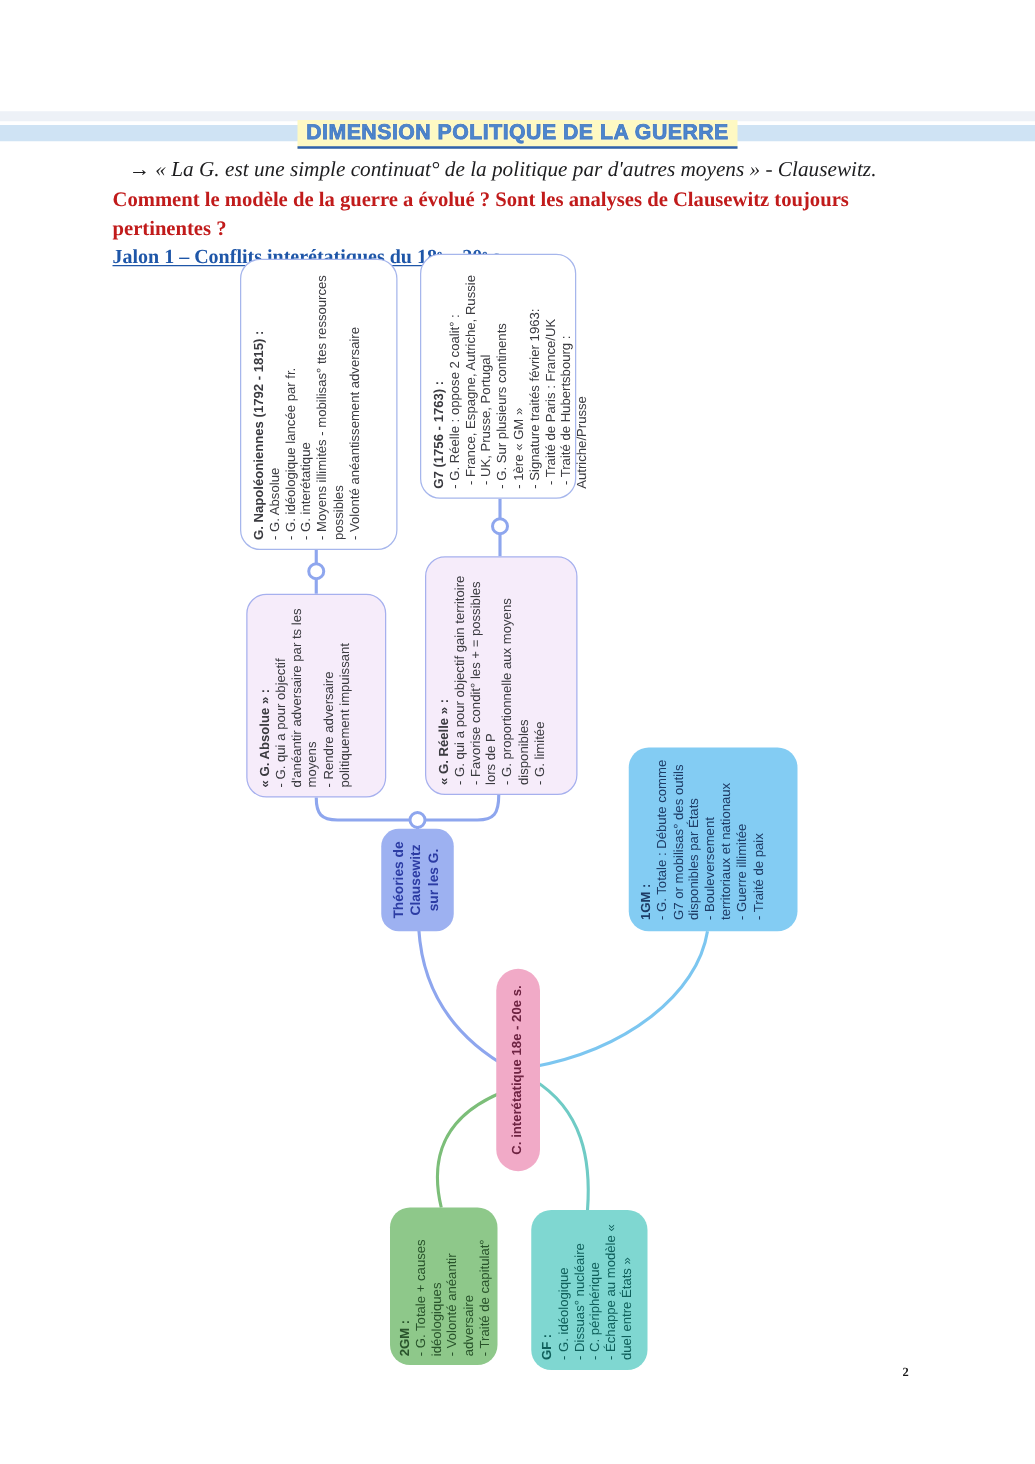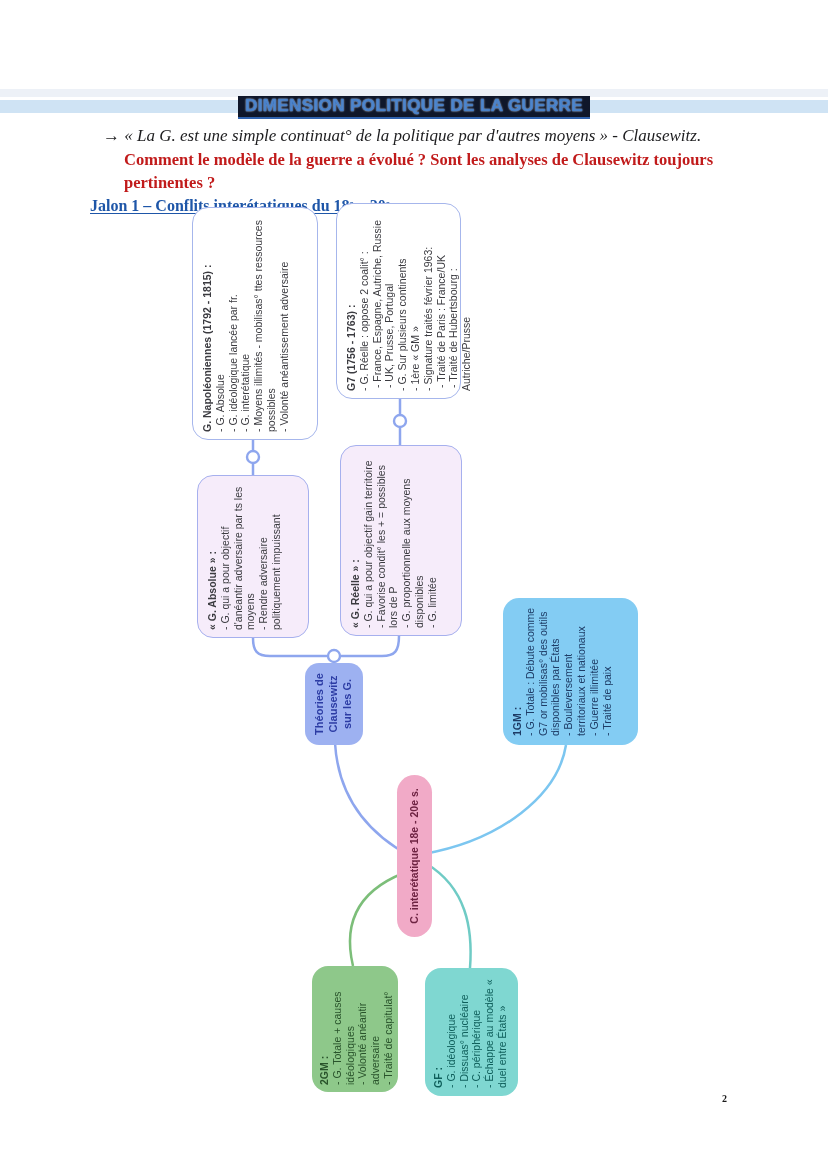--- a/index.html
+++ b/index.html
@@ -6,32 +6,32 @@
   body{
     width:828px;height:1171px;position:relative;background:#ffffff;
     font-family:"Liberation Sans",sans-serif;overflow:hidden;
   }
   
   .band-faint{position:absolute;left:0;top:89px;width:828px;height:8px;background:#edf1f7;}
   .band{position:absolute;left:0;top:100px;width:828px;height:13px;background:#cfe3f4;}
   .title-row{position:absolute;left:0;top:96px;width:828px;text-align:center;}
   .title-text{
     display:inline-block;font-weight:800;font-size:17px;letter-spacing:.4px;
-    color:#4d86cd;-webkit-text-stroke:.6px #3f74bd;background:#0f172a;
+    color:#4d86cd;-webkit-text-stroke:.6px #3f74bd;background:#fef9c3;
     padding:0 7px 1px 7px;border-bottom:2.5px solid #2f62ae;
     text-shadow:0 0 2px #ffffff;
   }
   .quote-line{
     position:absolute;left:103px;top:126px;width:650px;
     font-family:"Liberation Serif",serif;font-style:italic;font-size:17px;color:#1d1d1f;
   }
   .question-text{
     position:absolute;left:90px;top:149px;width:660px;
     font-family:"Liberation Serif",serif;font-weight:bold;font-size:16.5px;
-    color:#c11b1b;line-height:1.38;margin-left:34px;
+    color:#c11b1b;line-height:1.38;
   }
   .jalon-heading{
     position:absolute;left:90px;top:197px;
     font-family:"Liberation Serif",serif;font-weight:600;font-size:16px;
     color:#1e56a8;text-decoration:underline;text-underline-offset:2px;
   }
   
   .mindmap{position:absolute;left:0;top:0;width:828px;height:1171px;}
   .connector-svg{position:absolute;left:0;top:0;z-index:0;}
   .node{position:absolute;z-index:1;box-sizing:border-box;}

